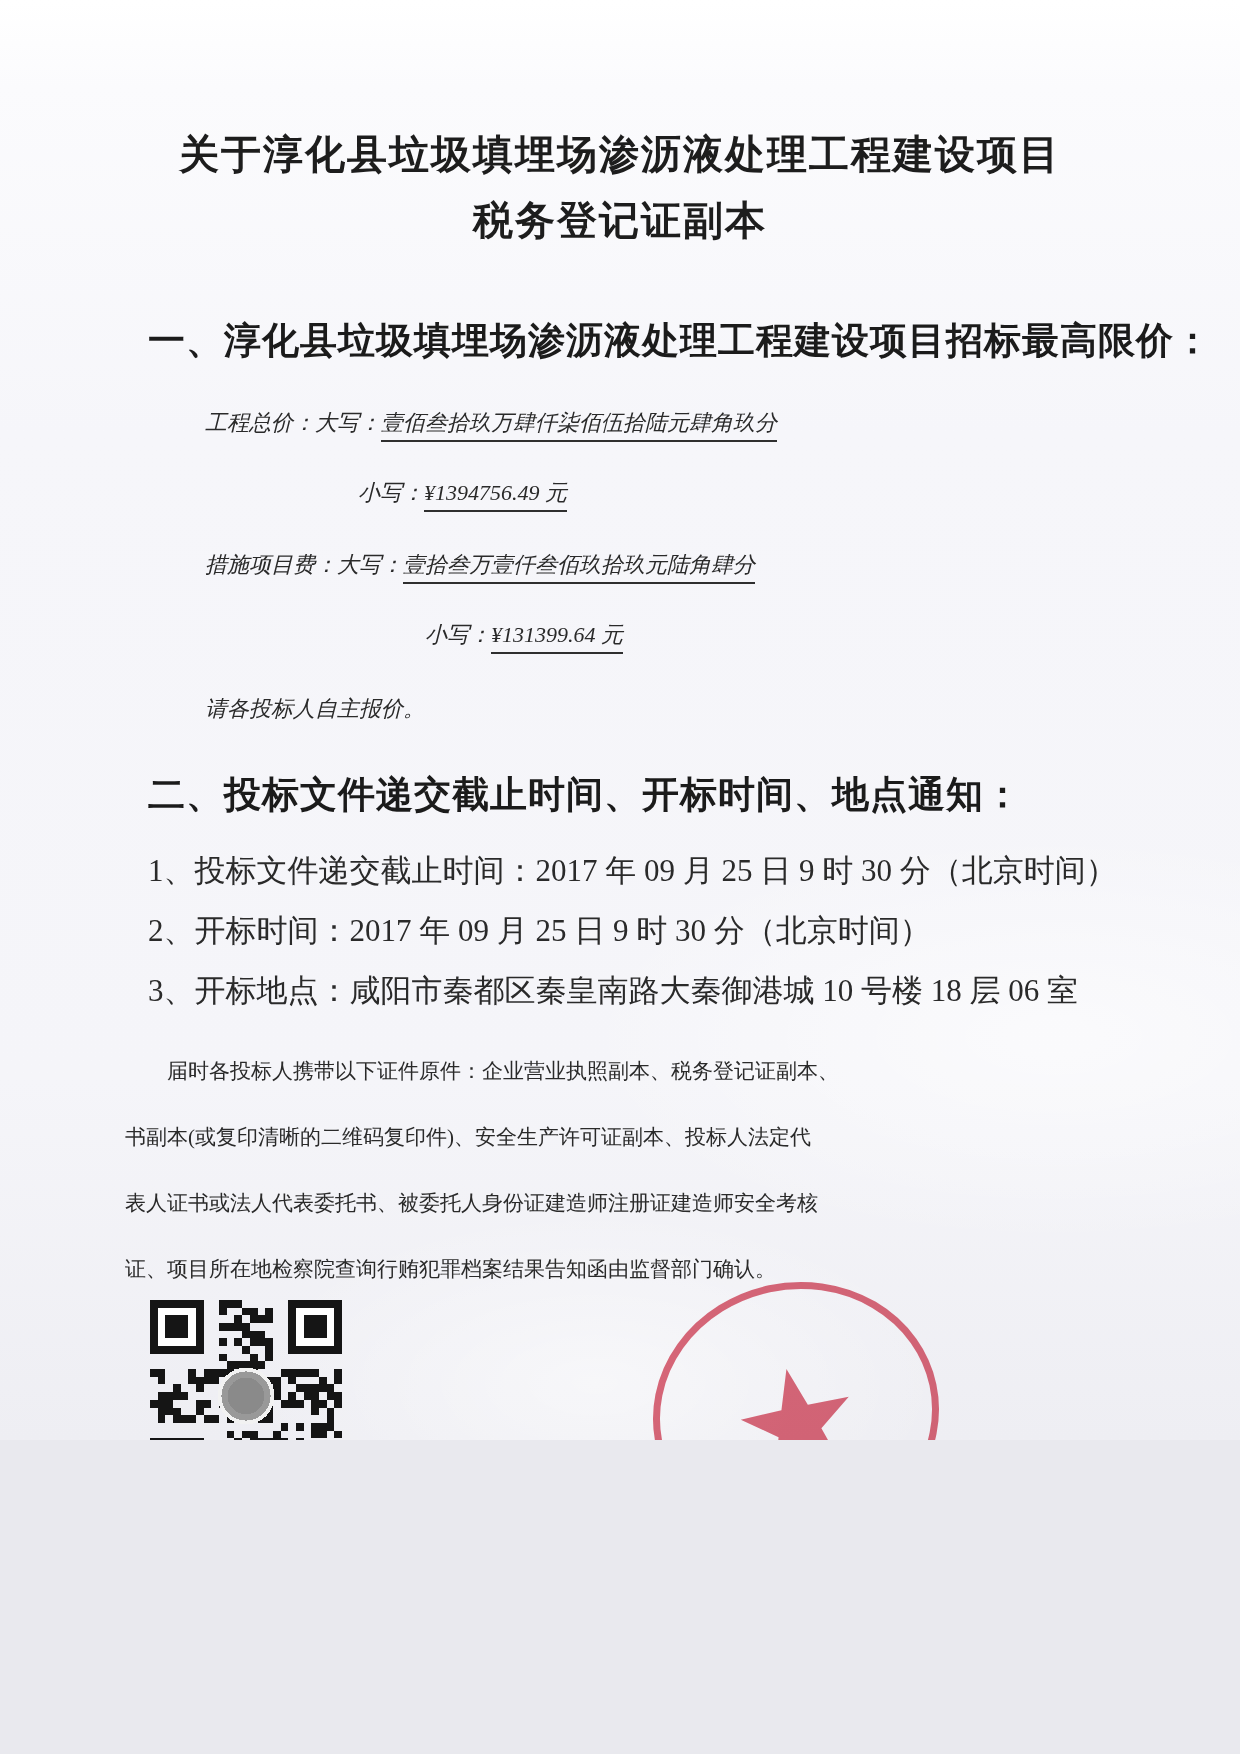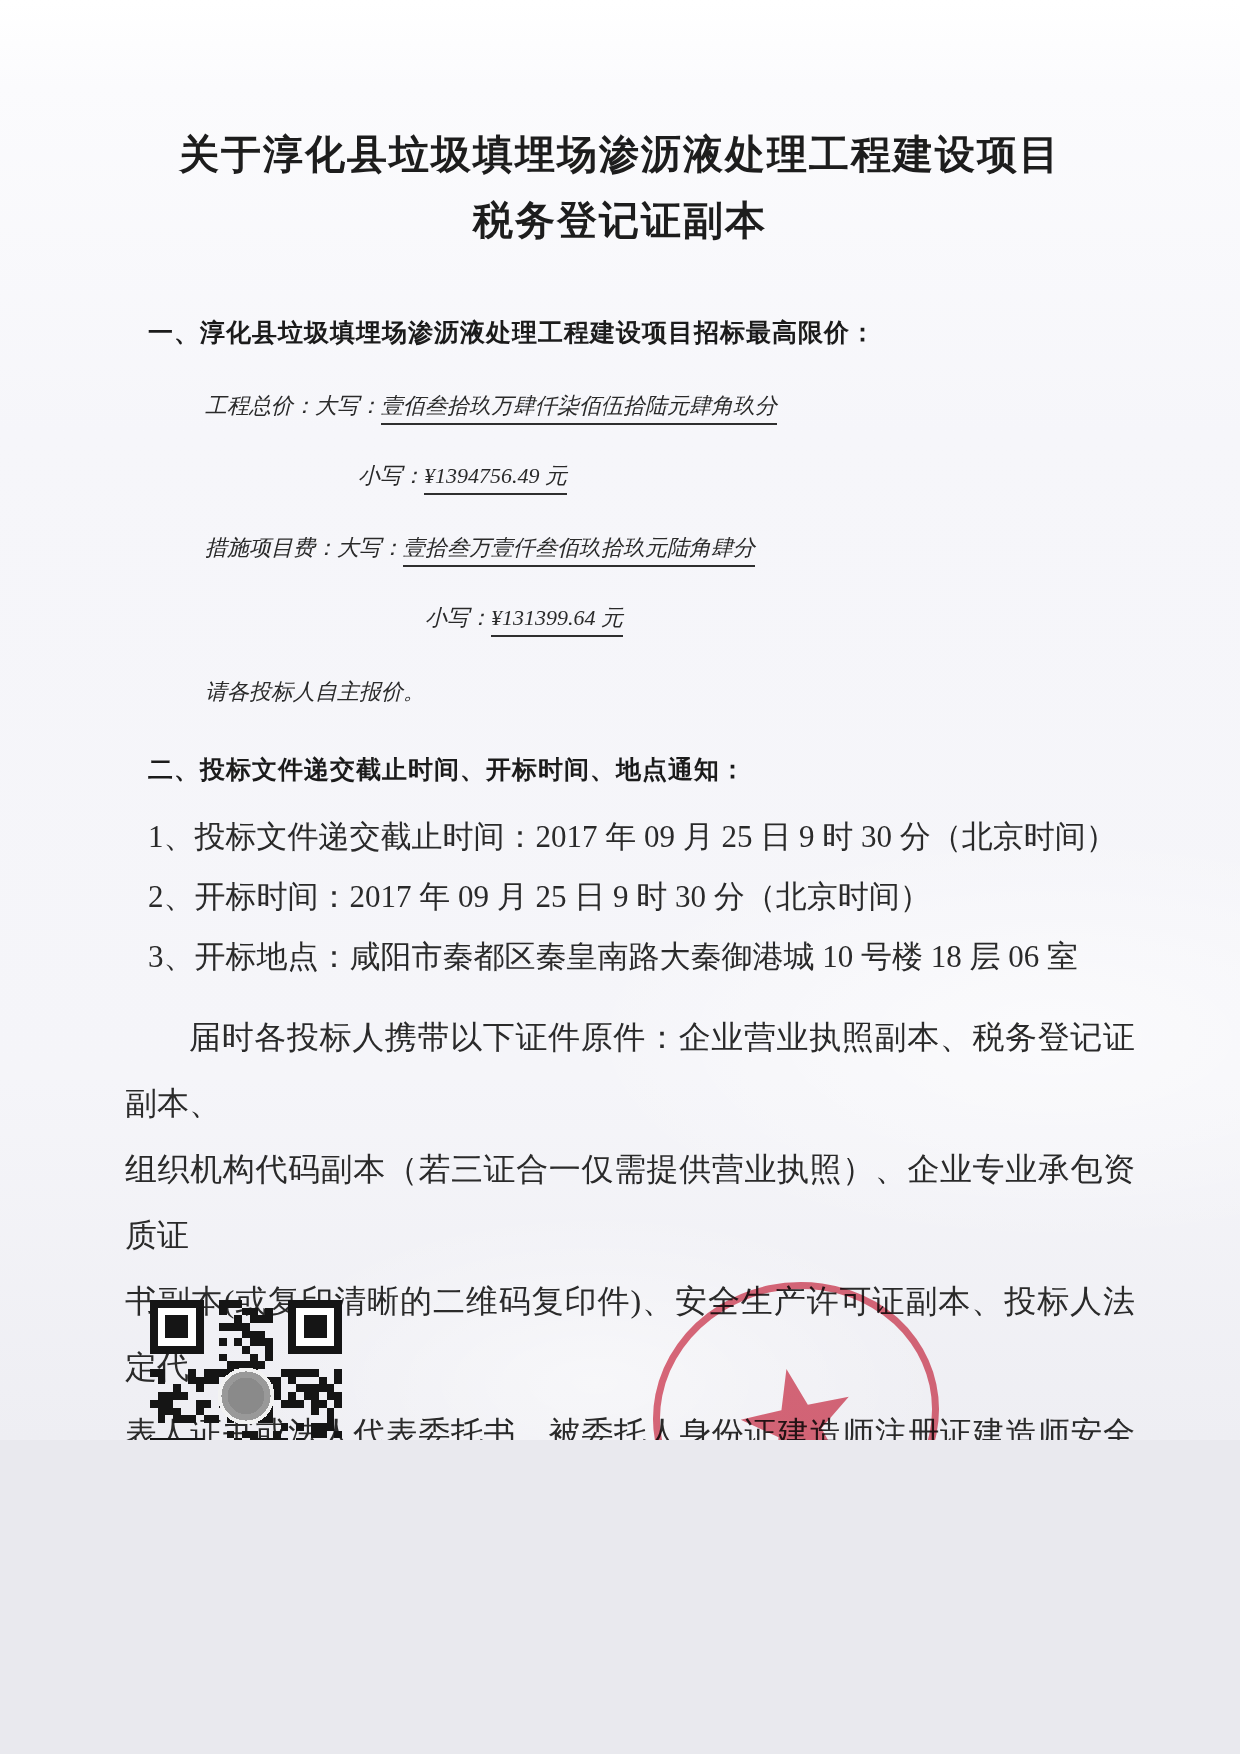--- a/index.html
+++ b/index.html
@@ -13,37 +13,37 @@
     position:relative; width:1240px; height:1440px; overflow:hidden;
     background:
       radial-gradient(ellipse 700px 300px at 85% 72%, rgba(255,255,255,.55), rgba(255,255,255,0) 70%),
       radial-gradient(ellipse 500px 250px at 48% 96%, rgba(255,255,255,.5), rgba(255,255,255,0) 70%),
       linear-gradient(to bottom, #ffffff 0%, #fbfbfd 6%, #f6f6fa 30%, #f5f5f9 75%, #eeeef3 100%);
   }
   .doc { position:absolute; left:0; top:0; width:100%; }
 
   .title { text-align:center; font-weight:bold; font-size:40px; line-height:66px; letter-spacing:2px; margin-top:122px; color:#1d1d1d; }
 
-  .sec-heading { font-weight:bold; font-size:25px; color:#1b1b1b; letter-spacing:1px; }
+  .sec-heading { font-weight:bold; font-size:37px; color:#1b1b1b; letter-spacing:1px; }
   .h1 { margin:62px 0 0 148px; }
   .h2 { margin:40px 0 8px 148px; }
 
   .line { font-size:22px; line-height:42px; color:#2a2a2a;font-style:italic; }
   .price-row1 { margin:36px 0 0 205px; }
   .price-row2 { margin:28px 0 0 358px; }
   .price-row3 { margin:30px 0 12px 205px; }
   .price-row4 { margin:28px 0 0 425px; }
   .note-row   { margin:32px 0 0 205px; }
 
   .u { border-bottom:2px solid #2f2f2f; padding-bottom:5px; }
 
   .num-item { font-size:31px; line-height:42px; margin:22px 0 0 148px; color:#2a2a2a; }
   .num-item + .num-item { margin-top:18px; }
 
-  .para { margin:26px 105px 0 125px; font-size:32px; color:#2a2a2a; }
+  .para { margin:26px 105px 0 125px; font-size:21px; color:#2a2a2a; }
   .para .pline { line-height:66px; text-align:justify; }
   .para .pline.first { text-indent:2em; }
 
   .qr { position:absolute; left:150px; top:1300px; width:192px; height:192px; }
   .qr svg { width:100%; height:100%; }
 
   .stamp {
     position:absolute; left:638px; top:1268px; width:316px; height:292px;
     transform:rotate(-12deg); opacity:.85; mix-blend-mode:multiply; pointer-events:none;
   }
@@ -86,21 +86,20 @@
     <div class="line note-row">请各投标人自主报价。</div>
 
     <div class="sec-heading h2">二、投标文件递交截止时间、开标时间、地点通知：</div>
 
     <div class="num-item" style="margin-top:30px">1、投标文件递交截止时间：2017 年 09 月 25 日 9 时 30 分（北京时间）</div>
     <div class="num-item">2、开标时间：2017 年 09 月 25 日 9 时 30 分（北京时间）</div>
     <div class="num-item">3、开标地点：咸阳市秦都区秦皇南路大秦御港城 10 号楼 18 层 06 室</div>
 
     <div class="para">
       <div class="pline first">届时各投标人携带以下证件原件：企业营业执照副本、税务登记证副本、</div>
-      <div class="pline">组织机构代码副本（若三证合一仅需提供营业执照）、企业专业承包资质证</div>
       <div class="pline">书副本(或复印清晰的二维码复印件)、安全生产许可证副本、投标人法定代</div>
       <div class="pline">表人证书或法人代表委托书、被委托人身份证建造师注册证建造师安全考核</div>
       <div class="pline">证、项目所在地检察院查询行贿犯罪档案结果告知函由监督部门确认。</div>
     </div>
 
     <div class="footer-line date">二〇一七年九月二十一日</div>
 
     <div class="qr">
       <svg viewBox="0 0 25 25" shape-rendering="crispEdges">
         <g id="qr-mods">

